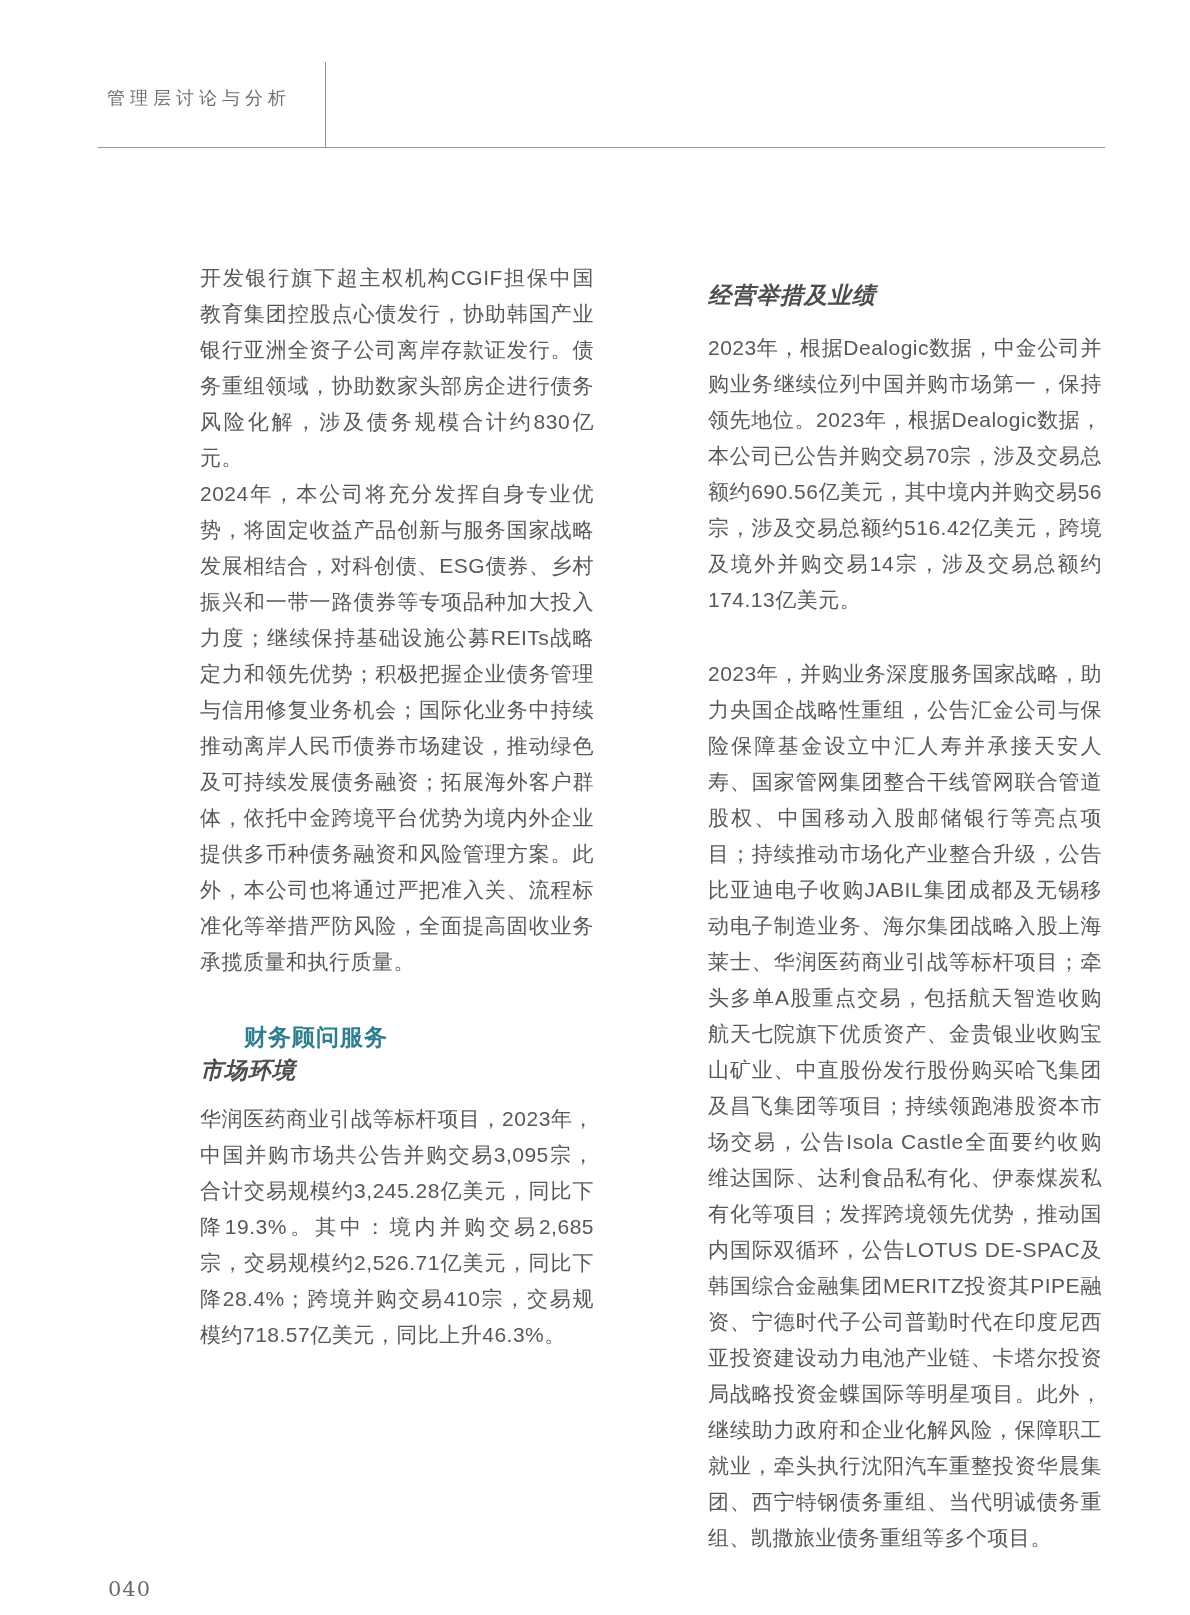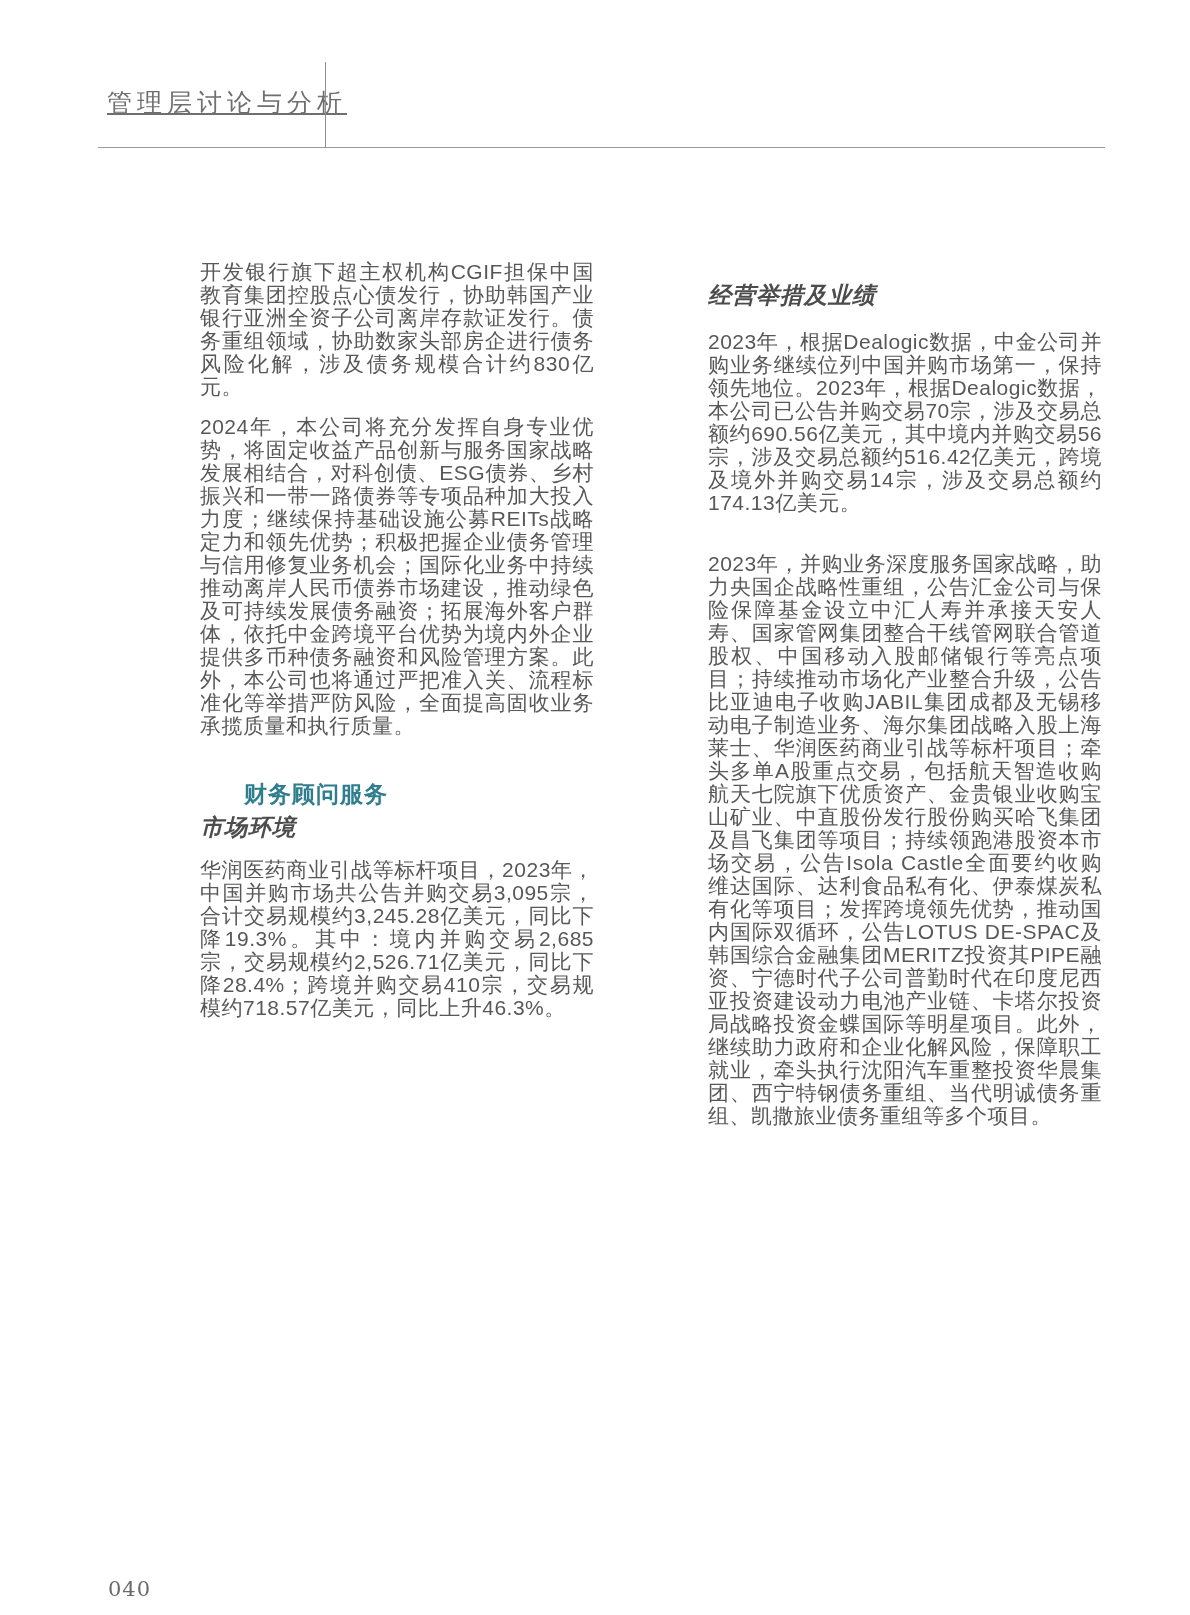--- a/index.html
+++ b/index.html
@@ -12,26 +12,25 @@
     font-family: "Liberation Sans", "DejaVu Sans", sans-serif;
     overflow: hidden;
   }
 
   
   .doc-header-title {
     position: absolute;
     left: 107px;
     top: 86px;
     font-family: "DejaVu Serif", "Liberation Serif", serif;
-    font-size: 25px;
+    font-size: 18px;
     letter-spacing: 5px;
     color: #6f6f6f;
     font-weight: 400;
     white-space: nowrap;
-    text-decoration: underline;
   }
   .header-vline {
     position: absolute;
     left: 325px;
     top: 62px;
     width: 1px;
     height: 86px;
     background: #8f8f8f;
   }
   .header-hline {
@@ -48,21 +47,21 @@
     position: absolute;
     top: 260px;
     width: 394px;
     color: #585858;
   }
   .col-left  { left: 200px; }
   .col-right { left: 708px; }
 
   .body-para {
     font-size: 21px;
-    line-height: 23px;
+    line-height: 36px;
     text-align: justify;
     text-align-last: left;
     color: #585858;
     letter-spacing: 0.5px;
   }
 
   .serif-heading {
     font-family: "DejaVu Serif", "Liberation Serif", serif;
     font-style: italic;
     font-weight: 600;
@@ -74,21 +73,21 @@
 
   .teal-heading {
     font-size: 23px;
     font-weight: 700;
     color: #2E7E8E;
     letter-spacing: 1px;
   }
 
   
   .mt-outlook-h   { margin-top: 36px; }
-  .mt-after-h     { margin-top: 17px; }
+  .mt-after-h     { }
   .mt-advisory-h  { margin-top: 42px; margin-left: 44px; }
   .mt-market-h    { margin-top: 2px; }
   .mt-market-p    { margin-top: 15px; }
   .mt-ops-p1      { margin-top: 19px; }
   .mt-ops-p2      { margin-top: 38px; }
 
   
   .page-number {
     position: absolute;
     left: 108px;

